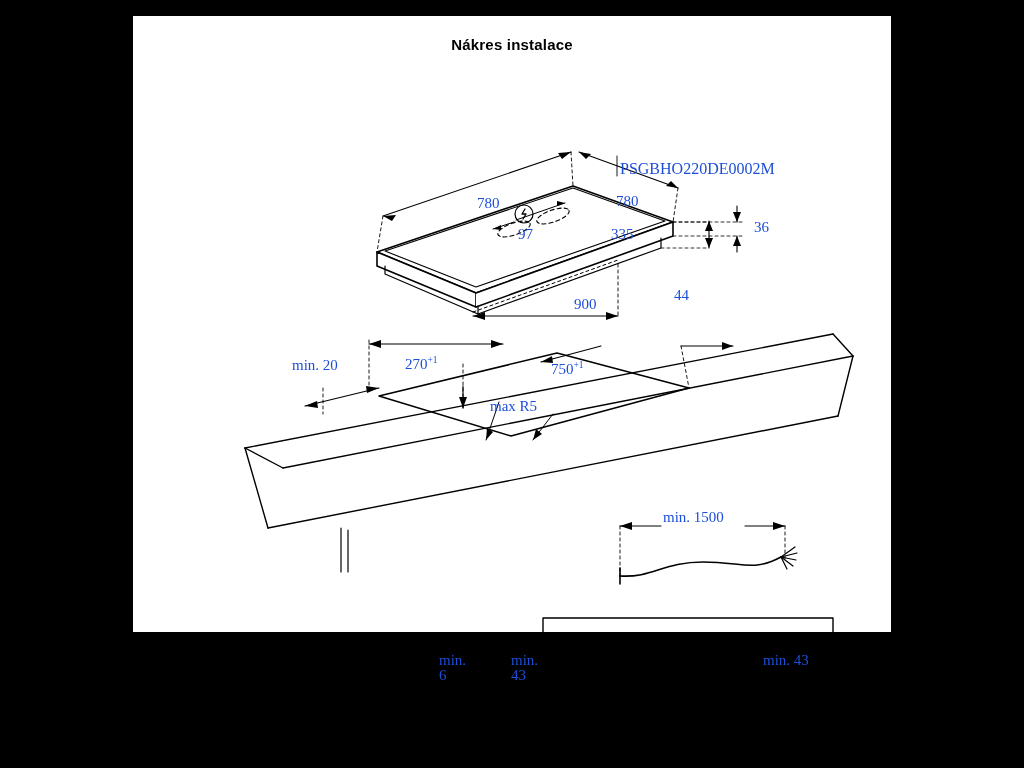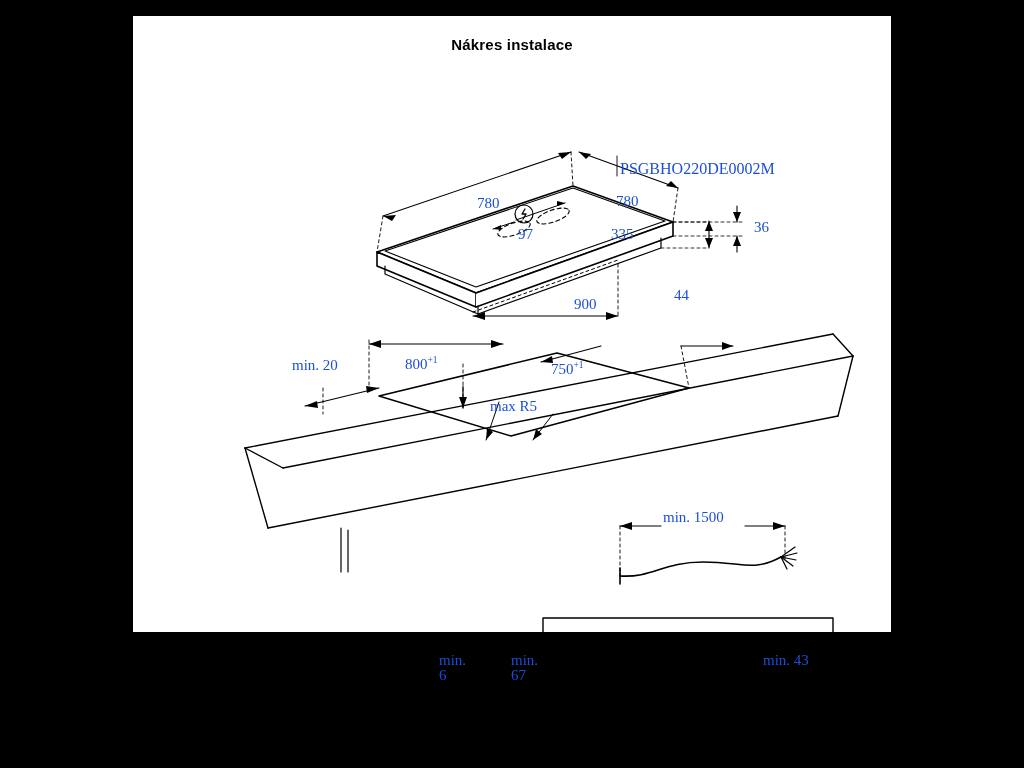--- a/index.html
+++ b/index.html
@@ -253,31 +253,31 @@
 
     <div class="lbl dim" style="left:344px; top:180px;">780</div>
     <div class="lbl dim" style="left:483px; top:178px;">780</div>
     <div class="lbl dim" style="left:385px; top:211px;">97</div>
     <div class="lbl dim" style="left:438px; top:211px;margin-left:40px;">335</div>
     <div class="lbl dim" style="left:621px; top:204px;">36</div>
     <div class="lbl dim" style="left:541px; top:256px;margin-top:16px;">44</div>
     <div class="lbl dim" style="left:441px; top:281px;">900</div>
 
     <div class="lbl dim" style="left:159px; top:342px;">min. 20</div>
-    <div class="lbl dim" style="left:272px; top:340px;"><span>800</span><span class="sup">+1</span></div>
+    <div class="lbl dim" style="left:272px; top:340px;"><span>270</span><span class="sup">+1</span></div>
     <div class="lbl dim" style="left:418px; top:345px;text-align:center;"><span>750</span><span class="sup">+1</span></div>
     <div class="lbl dim" style="left:357px; top:383px;">max R5</div>
 
     <div class="lbl dim" style="left:530px; top:494px;">min. 1500</div>
 
     <div class="lbl dim two-line" style="left:306px; top:637px;">
       <div>min.</div>
       <div>6</div>
     </div>
     <div class="lbl dim two-line" style="left:378px; top:637px;">
       <div>min.</div>
-      <div>67</div>
+      <div>43</div>
     </div>
 
     <div class="lbl dim" style="left:630px; top:637px;">min. 43</div>
 
   </div>
 </div>
 
 </body></html>

